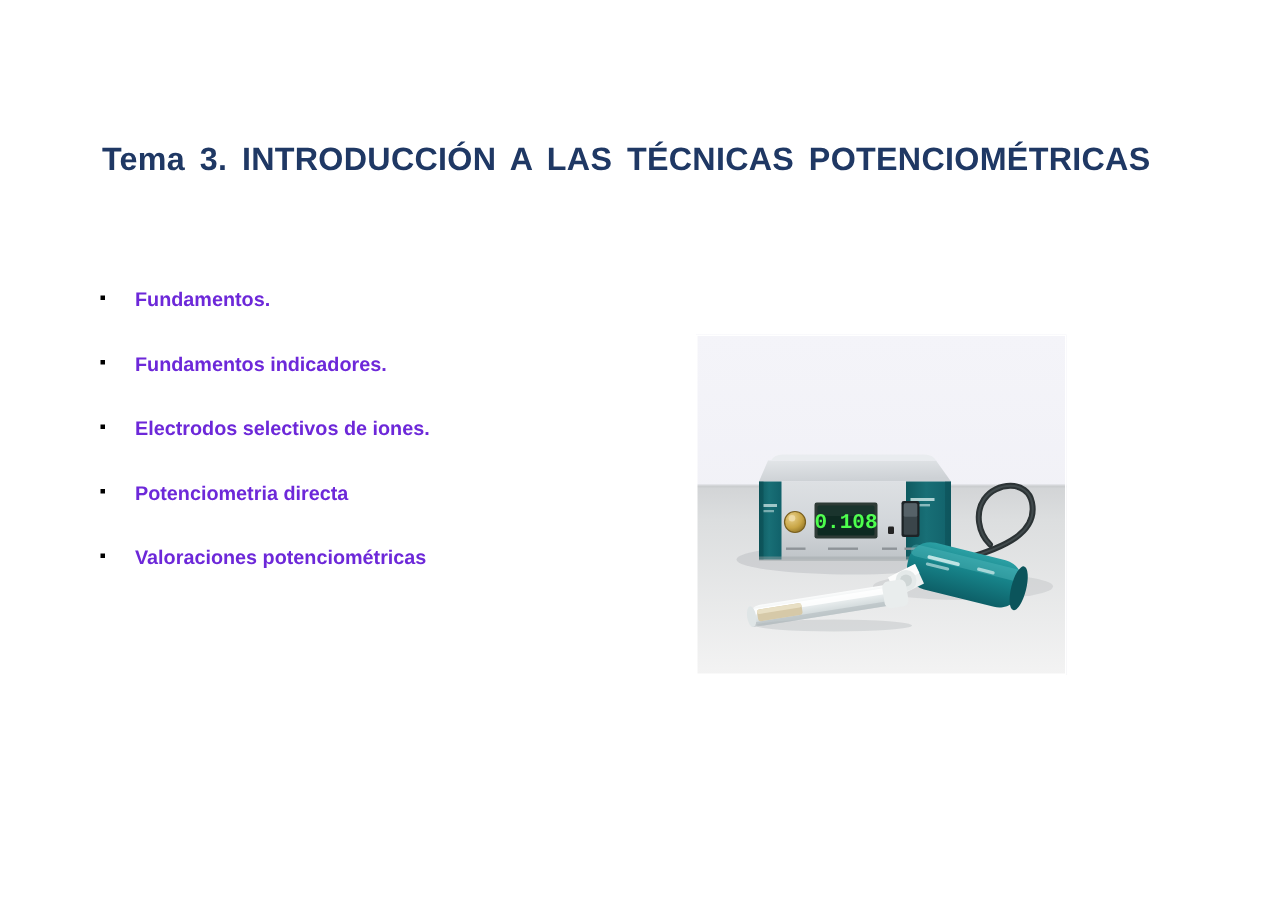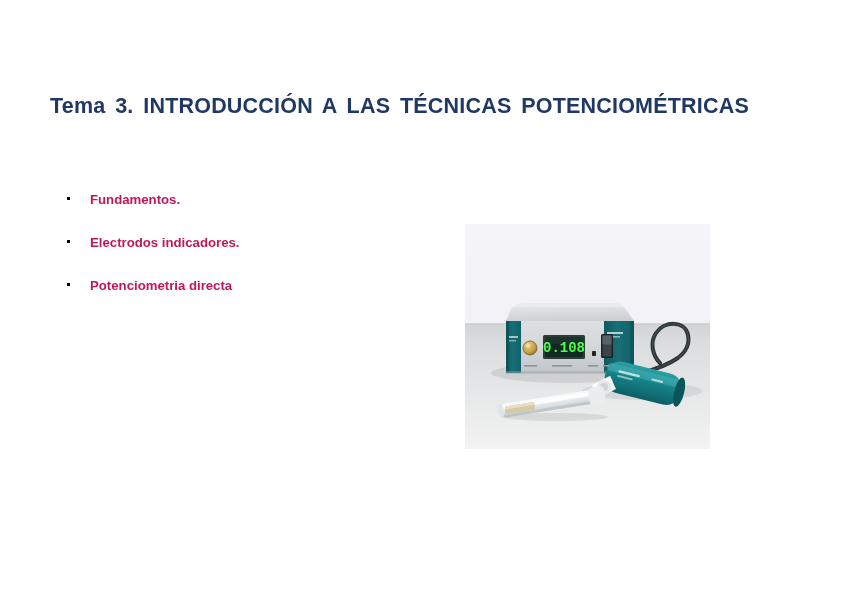--- a/index.html
+++ b/index.html
@@ -18,21 +18,21 @@
 
   .slide {
     position: absolute;
     inset: 0;
     background: #ffffff;
   }
 
   
   .title-block {
     position: absolute;
-    left: 50px;
+    left: 68px;
     top: 92px;
     width: 699px;
   }
   .slide-title {
     margin: 0;
     color: #1f3864;
     font-family: "Liberation Sans", sans-serif;
     font-size: 21.5px;
     font-weight: bold;
     line-height: 28px;
@@ -54,21 +54,21 @@
     top: 192px;
     width: 380px;
     margin: 0;
     padding: 0;
     list-style: none;
   }
   .bullet-item {
     position: relative;
     height: 43px;
     padding-left: 26px;
-    color: #be185d;
+    color: #6d28d9;
     font-family: "Liberation Sans", sans-serif;
     font-size: 13.2px;
     font-weight: bold;
     line-height: 16px;
     white-space: nowrap;
   }
   .bullet-marker {
     position: absolute;
     left: 3px;
     top: 5px;
@@ -103,25 +103,33 @@
     <h1 class="slide-title">Tema 3. INTRODUCCIÓN A LAS TÉCNICAS POTENCIOMÉTRICAS</h1>
   </div>
 
   <ul class="bullet-list">
     <li class="bullet-item">
       <span class="bullet-marker"></span>
       <span class="bullet-text">Fundamentos.</span>
     </li>
     <li class="bullet-item">
       <span class="bullet-marker"></span>
-      <span class="bullet-text">Electrodos indicadores.</span>
+      <span class="bullet-text">Fundamentos indicadores.</span>
+    </li>
+    <li class="bullet-item">
+      <span class="bullet-marker"></span>
+      <span class="bullet-text">Electrodos selectivos de iones.</span>
     </li>
     <li class="bullet-item">
       <span class="bullet-marker"></span>
       <span class="bullet-text">Potenciometria directa</span>
+    </li>
+    <li class="bullet-item">
+      <span class="bullet-marker"></span>
+      <span class="bullet-text">Valoraciones potenciométricas</span>
     </li>
   </ul>
 
   <div class="photo-frame">
     <svg class="photo-svg" viewBox="0 0 247 227" xmlns="http://www.w3.org/2000/svg">
       <defs>
         <linearGradient id="gBackdrop" x1="0" y1="0" x2="0" y2="1">
           <stop offset="0%" stop-color="#f4f4f9"></stop>
           <stop offset="100%" stop-color="#eeeef4"></stop>
         </linearGradient>

